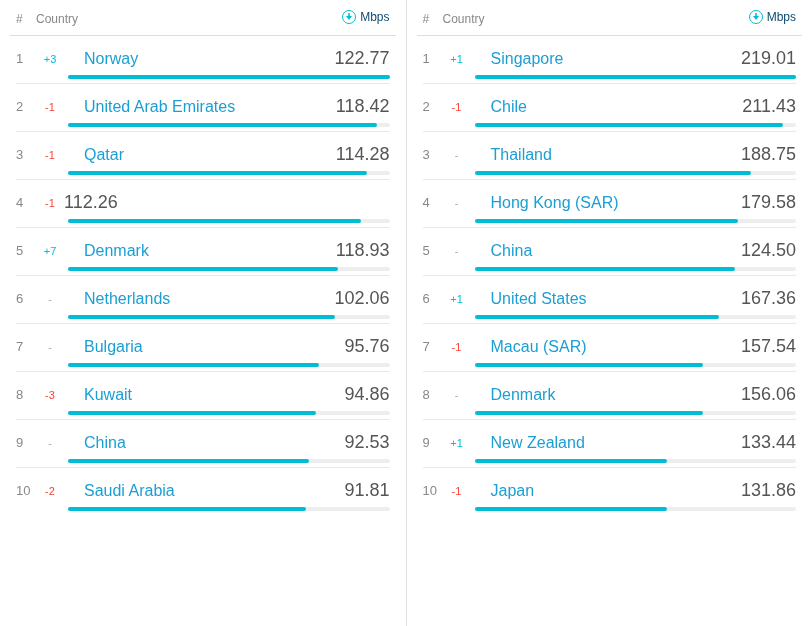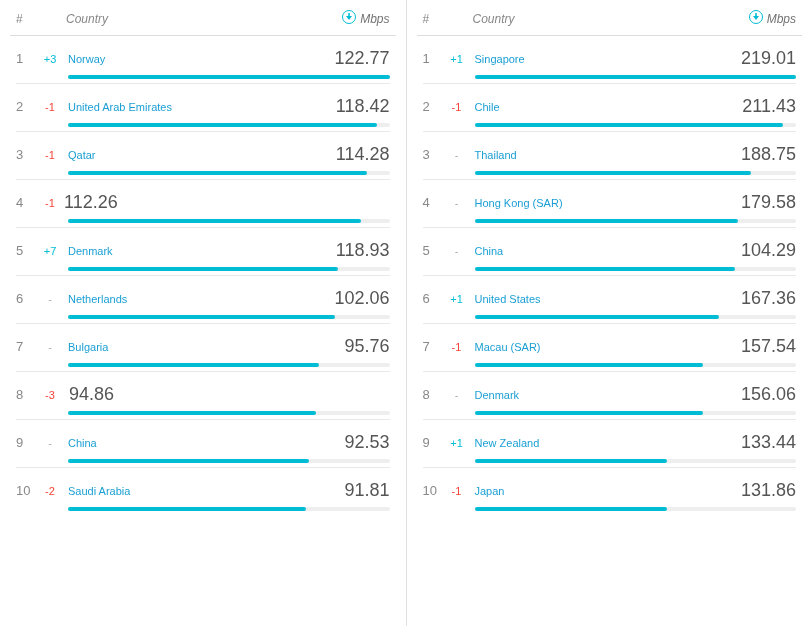--- a/index.html
+++ b/index.html
@@ -27,29 +27,25 @@
       padding: 10px 6px 8px 6px;
       border-bottom: 1px solid #ddd;
       color: #888;
       font-size: 12px;
     }
     .header-hash {
       width: 20px;
     }
     .header-country {
       flex: 1;
-      margin-left: 30px;
-      font-style: italic;
     }
     .header-mbps {
       display: flex;
-      align-items: center;
       gap: 4px;
-      color: #737373;
-      font-style: italic;
+      color: #0c4a6e;
     }
     .table-row {
       padding: 6px 6px 0 6px;
     }
     .row-main {
       display: flex;
       align-items: center;
       padding: 6px 0 4px 0;
     }
     .rank {
@@ -61,22 +57,22 @@
       width: 28px;
       font-size: 11px;
       text-align: center;
     }
     .change.positive { color: #00bcd4; }
     .change.negative { color: #f44336; }
     .change.neutral { color: #aaa; }
     .country-name {
       flex: 1;
       color: #1a9fd4;
-      font-size: 11px;
-      margin-left: 4px;
+      font-size: 16px;
+      margin-left: 20px;
     }
     .speed {
       color: #555;
       font-size: 18px;
       min-width: 50px;
       text-align: right;
     }
     .bar-container {
       margin: 2px 0 4px 52px;
       height: 4px;
@@ -193,20 +189,21 @@
     </div>
         <div class="bar-container">
           <div class="bar" style="width: 78%;"></div>
         </div>
         <hr class="divider">
       </div>
       <div class="table-row">
         <div class="row-main">
       <span class="rank">8</span>
       <span class="change negative">-3</span>
+      <span class="country-name">Kuwait</span>
       <span class="speed">94.86</span>
     </div>
         <div class="bar-container">
           <div class="bar" style="width: 77%;"></div>
         </div>
         <hr class="divider">
       </div>
       <div class="table-row">
         <div class="row-main">
       <span class="rank">9</span>
@@ -292,21 +289,21 @@
         <div class="bar-container">
           <div class="bar" style="width: 82%;"></div>
         </div>
         <hr class="divider">
       </div>
       <div class="table-row">
         <div class="row-main">
       <span class="rank">5</span>
       <span class="change neutral">-</span>
       <span class="country-name">China</span>
-      <span class="speed">104.29</span>
+      <span class="speed">124.50</span>
     </div>
         <div class="bar-container">
           <div class="bar" style="width: 81%;"></div>
         </div>
         <hr class="divider">
       </div>
       <div class="table-row">
         <div class="row-main">
       <span class="rank">6</span>
       <span class="change positive">+1</span>

